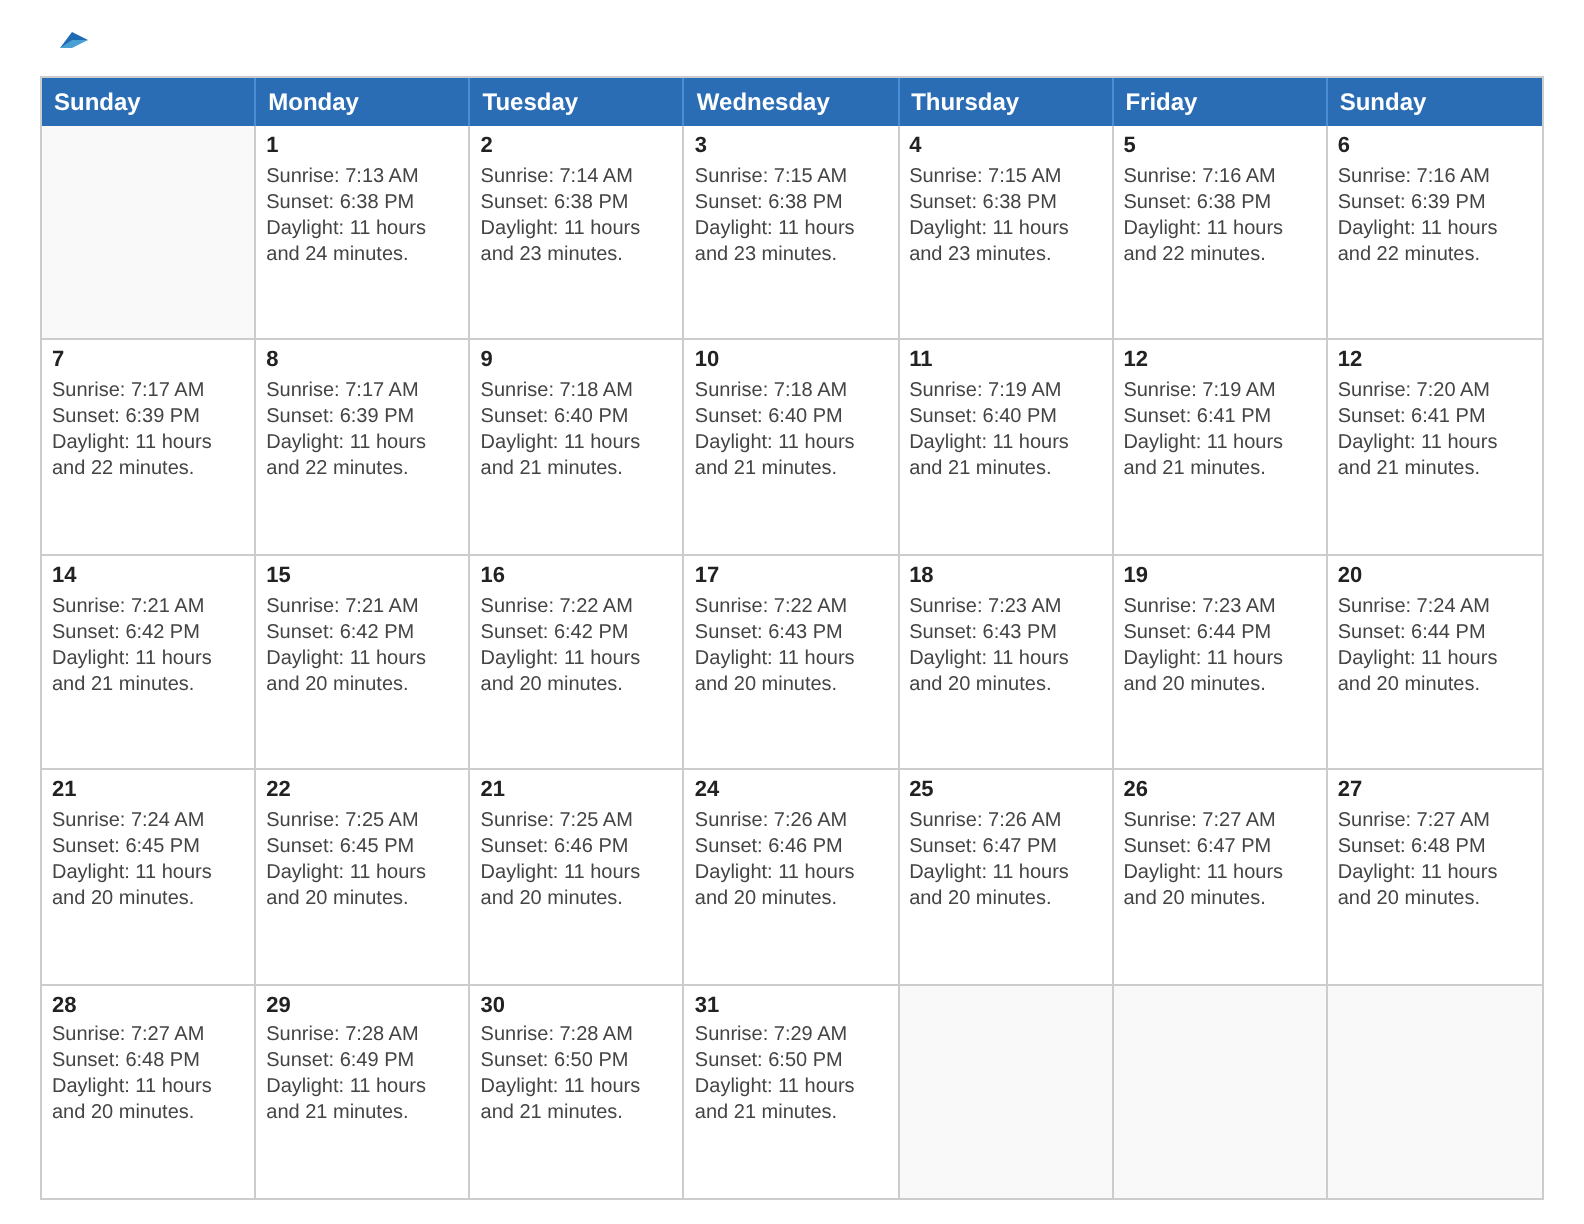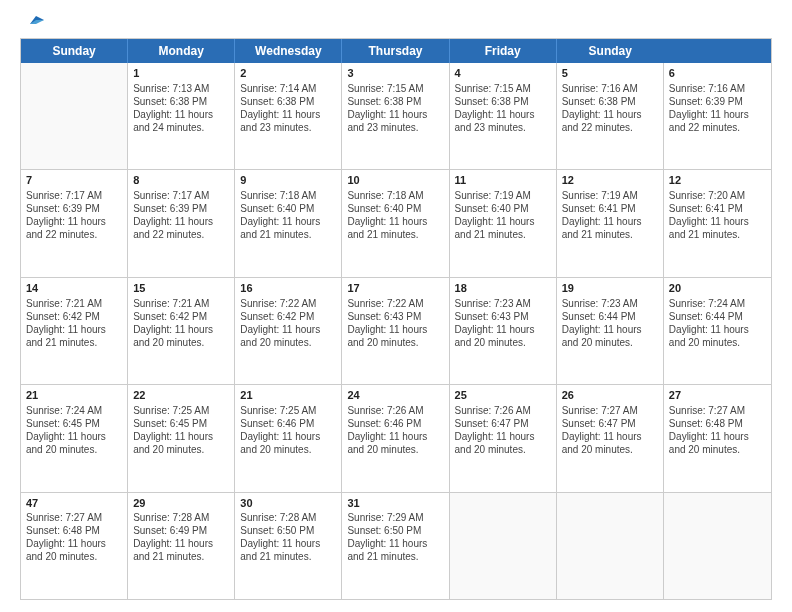--- a/index.html
+++ b/index.html
@@ -51,21 +51,21 @@
     .cal-header-row {
       display: grid;
       grid-template-columns: repeat(7, 1fr);
       background: #2a6db5;
     }
     .cal-header-cell {
       color: #fff;
       font-size: 12px;
       font-weight: bold;
       padding: 5px 6px;
-      text-align: center;
+      text-align: left;
       border-right: 1px solid #4a8dd5;
     }
     .cal-header-cell:last-child { border-right: none; }
     .cal-body {
       flex: 1;
       display: flex;
       flex-direction: column;
     }
     .cal-week {
       flex: 1;
@@ -117,20 +117,21 @@
     <div class="title-section">
       <div class="month-title"></div>
       <div class="subtitle"></div>
     </div>
   </div>
 
   <div class="calendar">
     <div class="cal-header-row">
     <div class="cal-header-cell">Sunday</div>
         <div class="cal-header-cell">Monday</div>
+        <div class="cal-header-cell">Tuesday</div>
         <div class="cal-header-cell">Wednesday</div>
         <div class="cal-header-cell">Thursday</div>
         <div class="cal-header-cell">Friday</div>
         <div class="cal-header-cell">Sunday</div>
       </div>
     <div class="cal-body">
     <div class="cal-week">
           <div class="cal-cell empty"></div>
           <div class="cal-cell">
             <span class="day-num">1</span>
@@ -323,21 +324,21 @@
           <div class="cal-cell">
             <span class="day-num">27</span>
             <div class="cell-info" style="white-space: pre-line;">Sunrise: 7:27 AM
 Sunset: 6:48 PM
 Daylight: 11 hours
 and 20 minutes.</div>
           </div>
         </div>
         <div class="cal-week">
           <div class="cal-cell">
-            <span class="day-num">47</span>
+            <span class="day-num">28</span>
             <div class="cell-info" style="white-space: pre-line;">Sunrise: 7:27 AM
 Sunset: 6:48 PM
 Daylight: 11 hours
 and 20 minutes.</div>
           </div>
           <div class="cal-cell">
             <span class="day-num">29</span>
             <div class="cell-info" style="white-space: pre-line;">Sunrise: 7:28 AM
 Sunset: 6:49 PM
 Daylight: 11 hours

